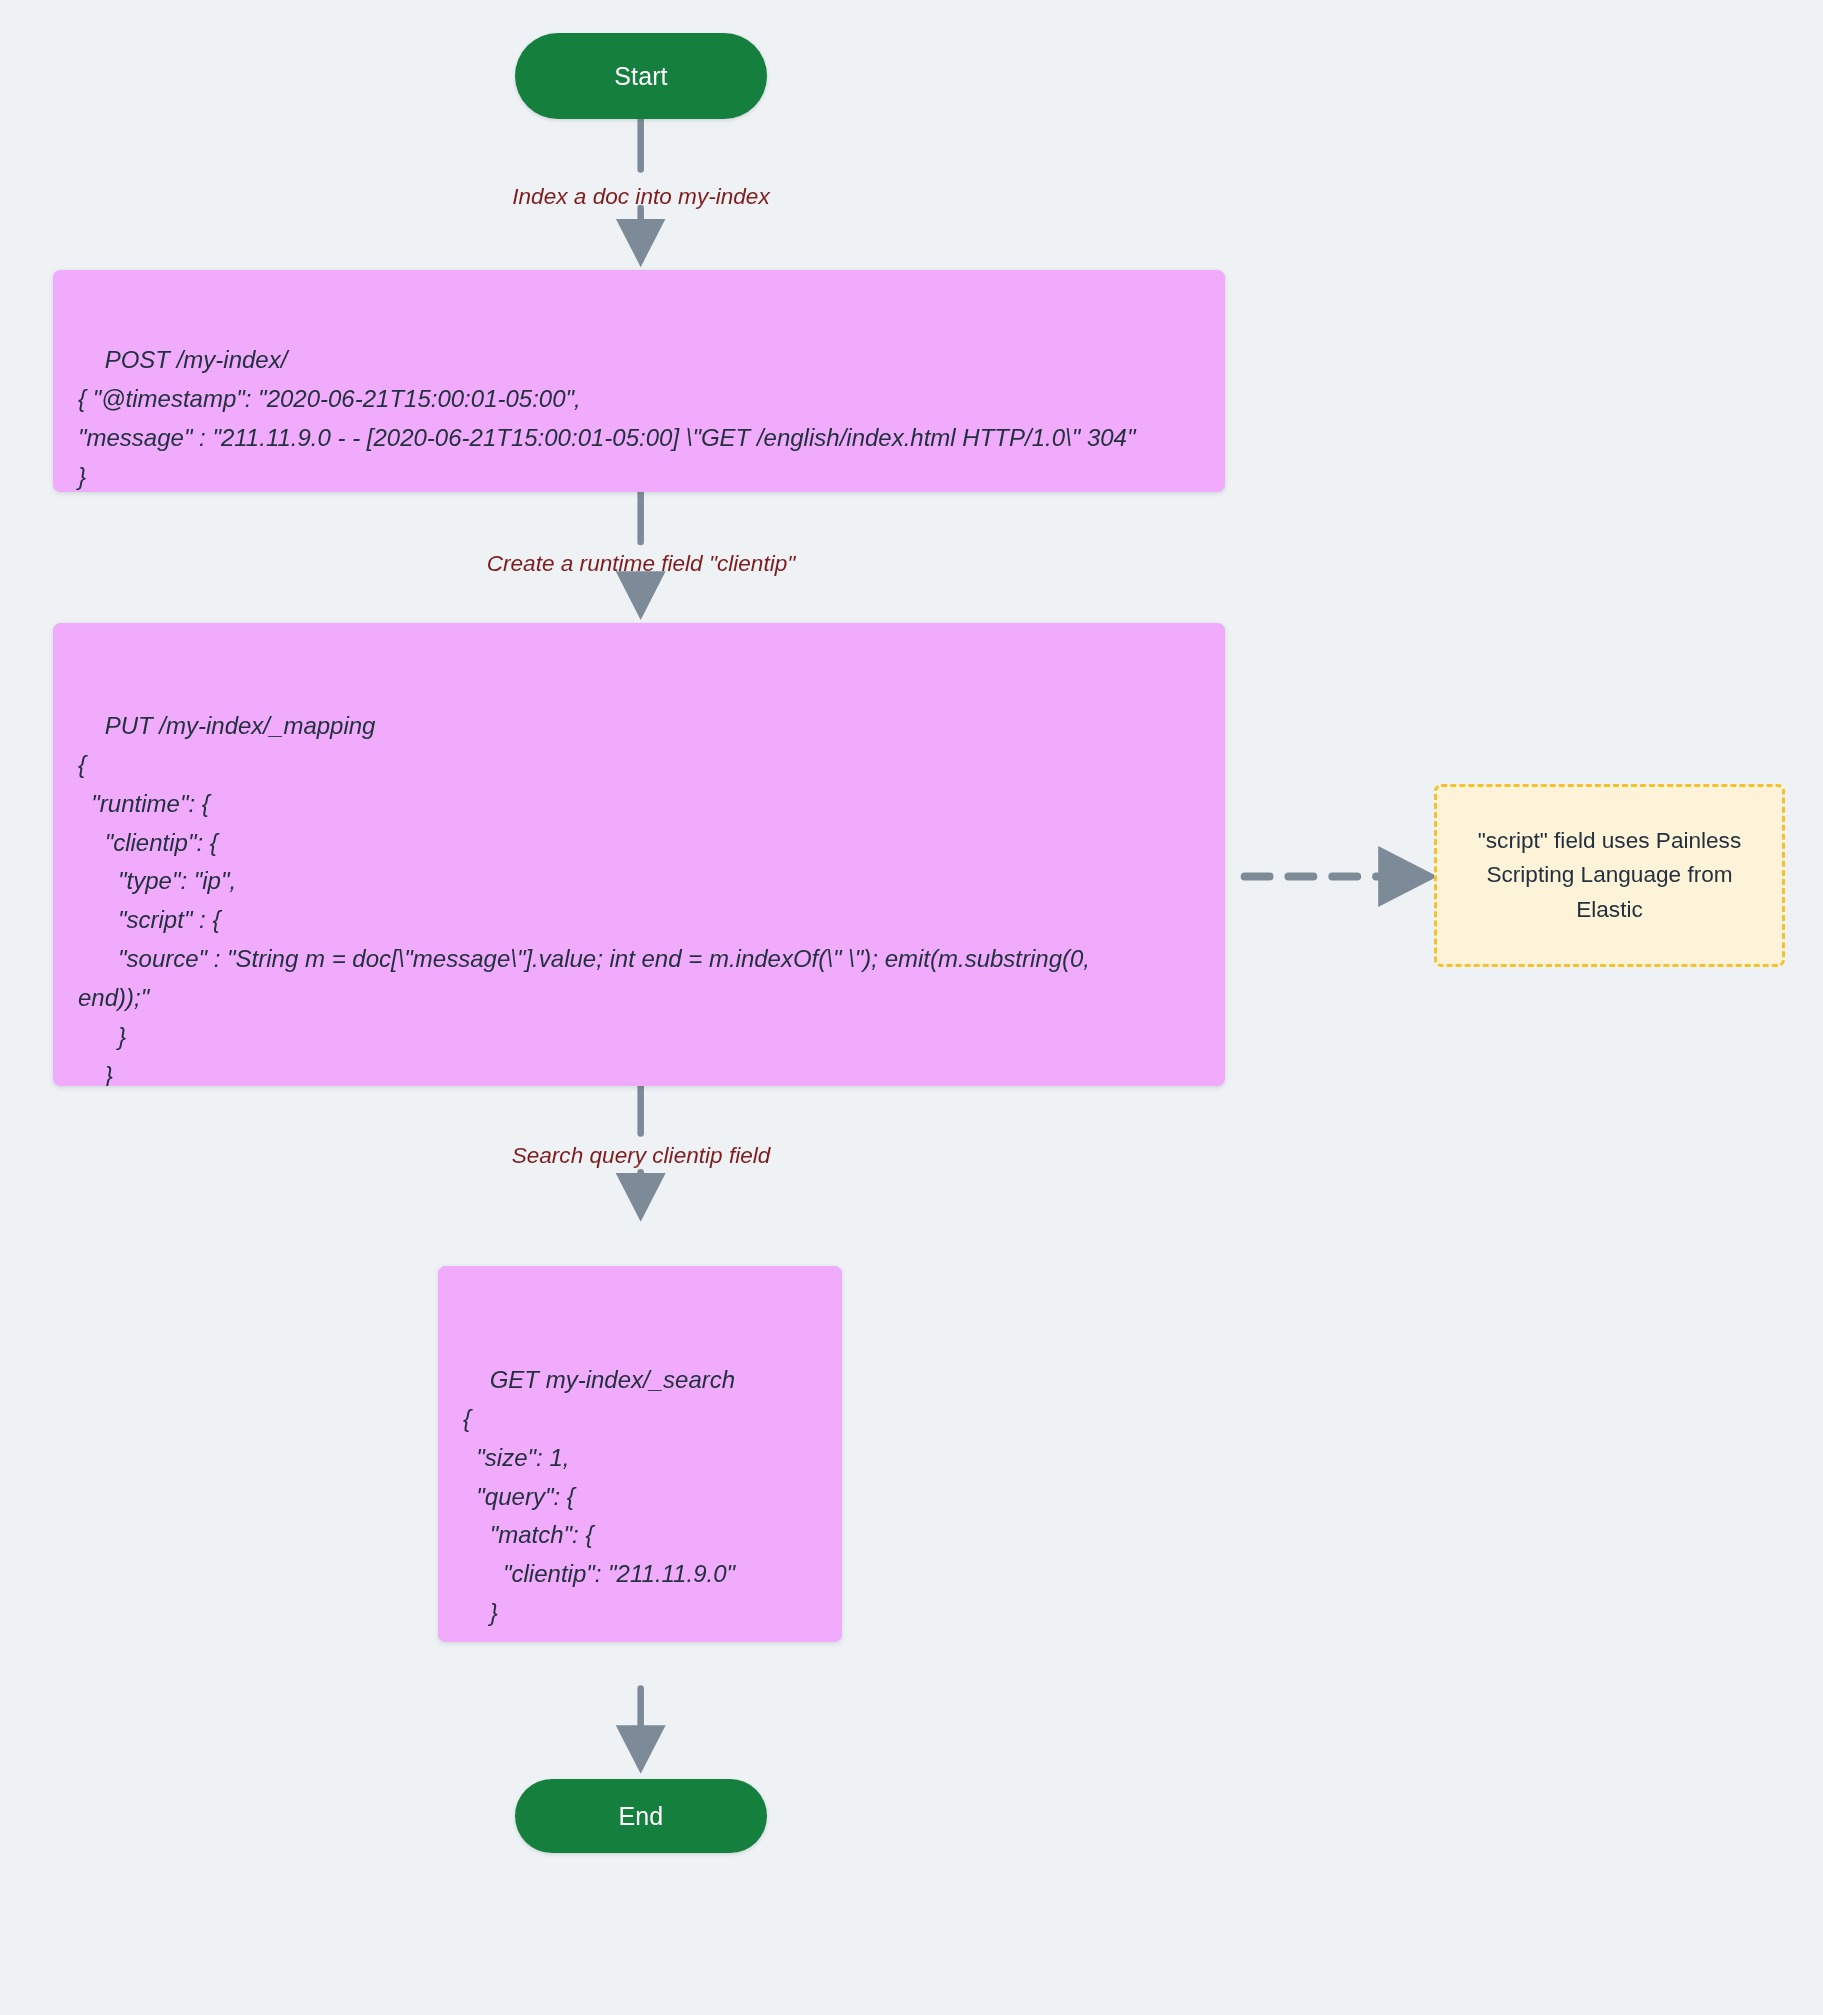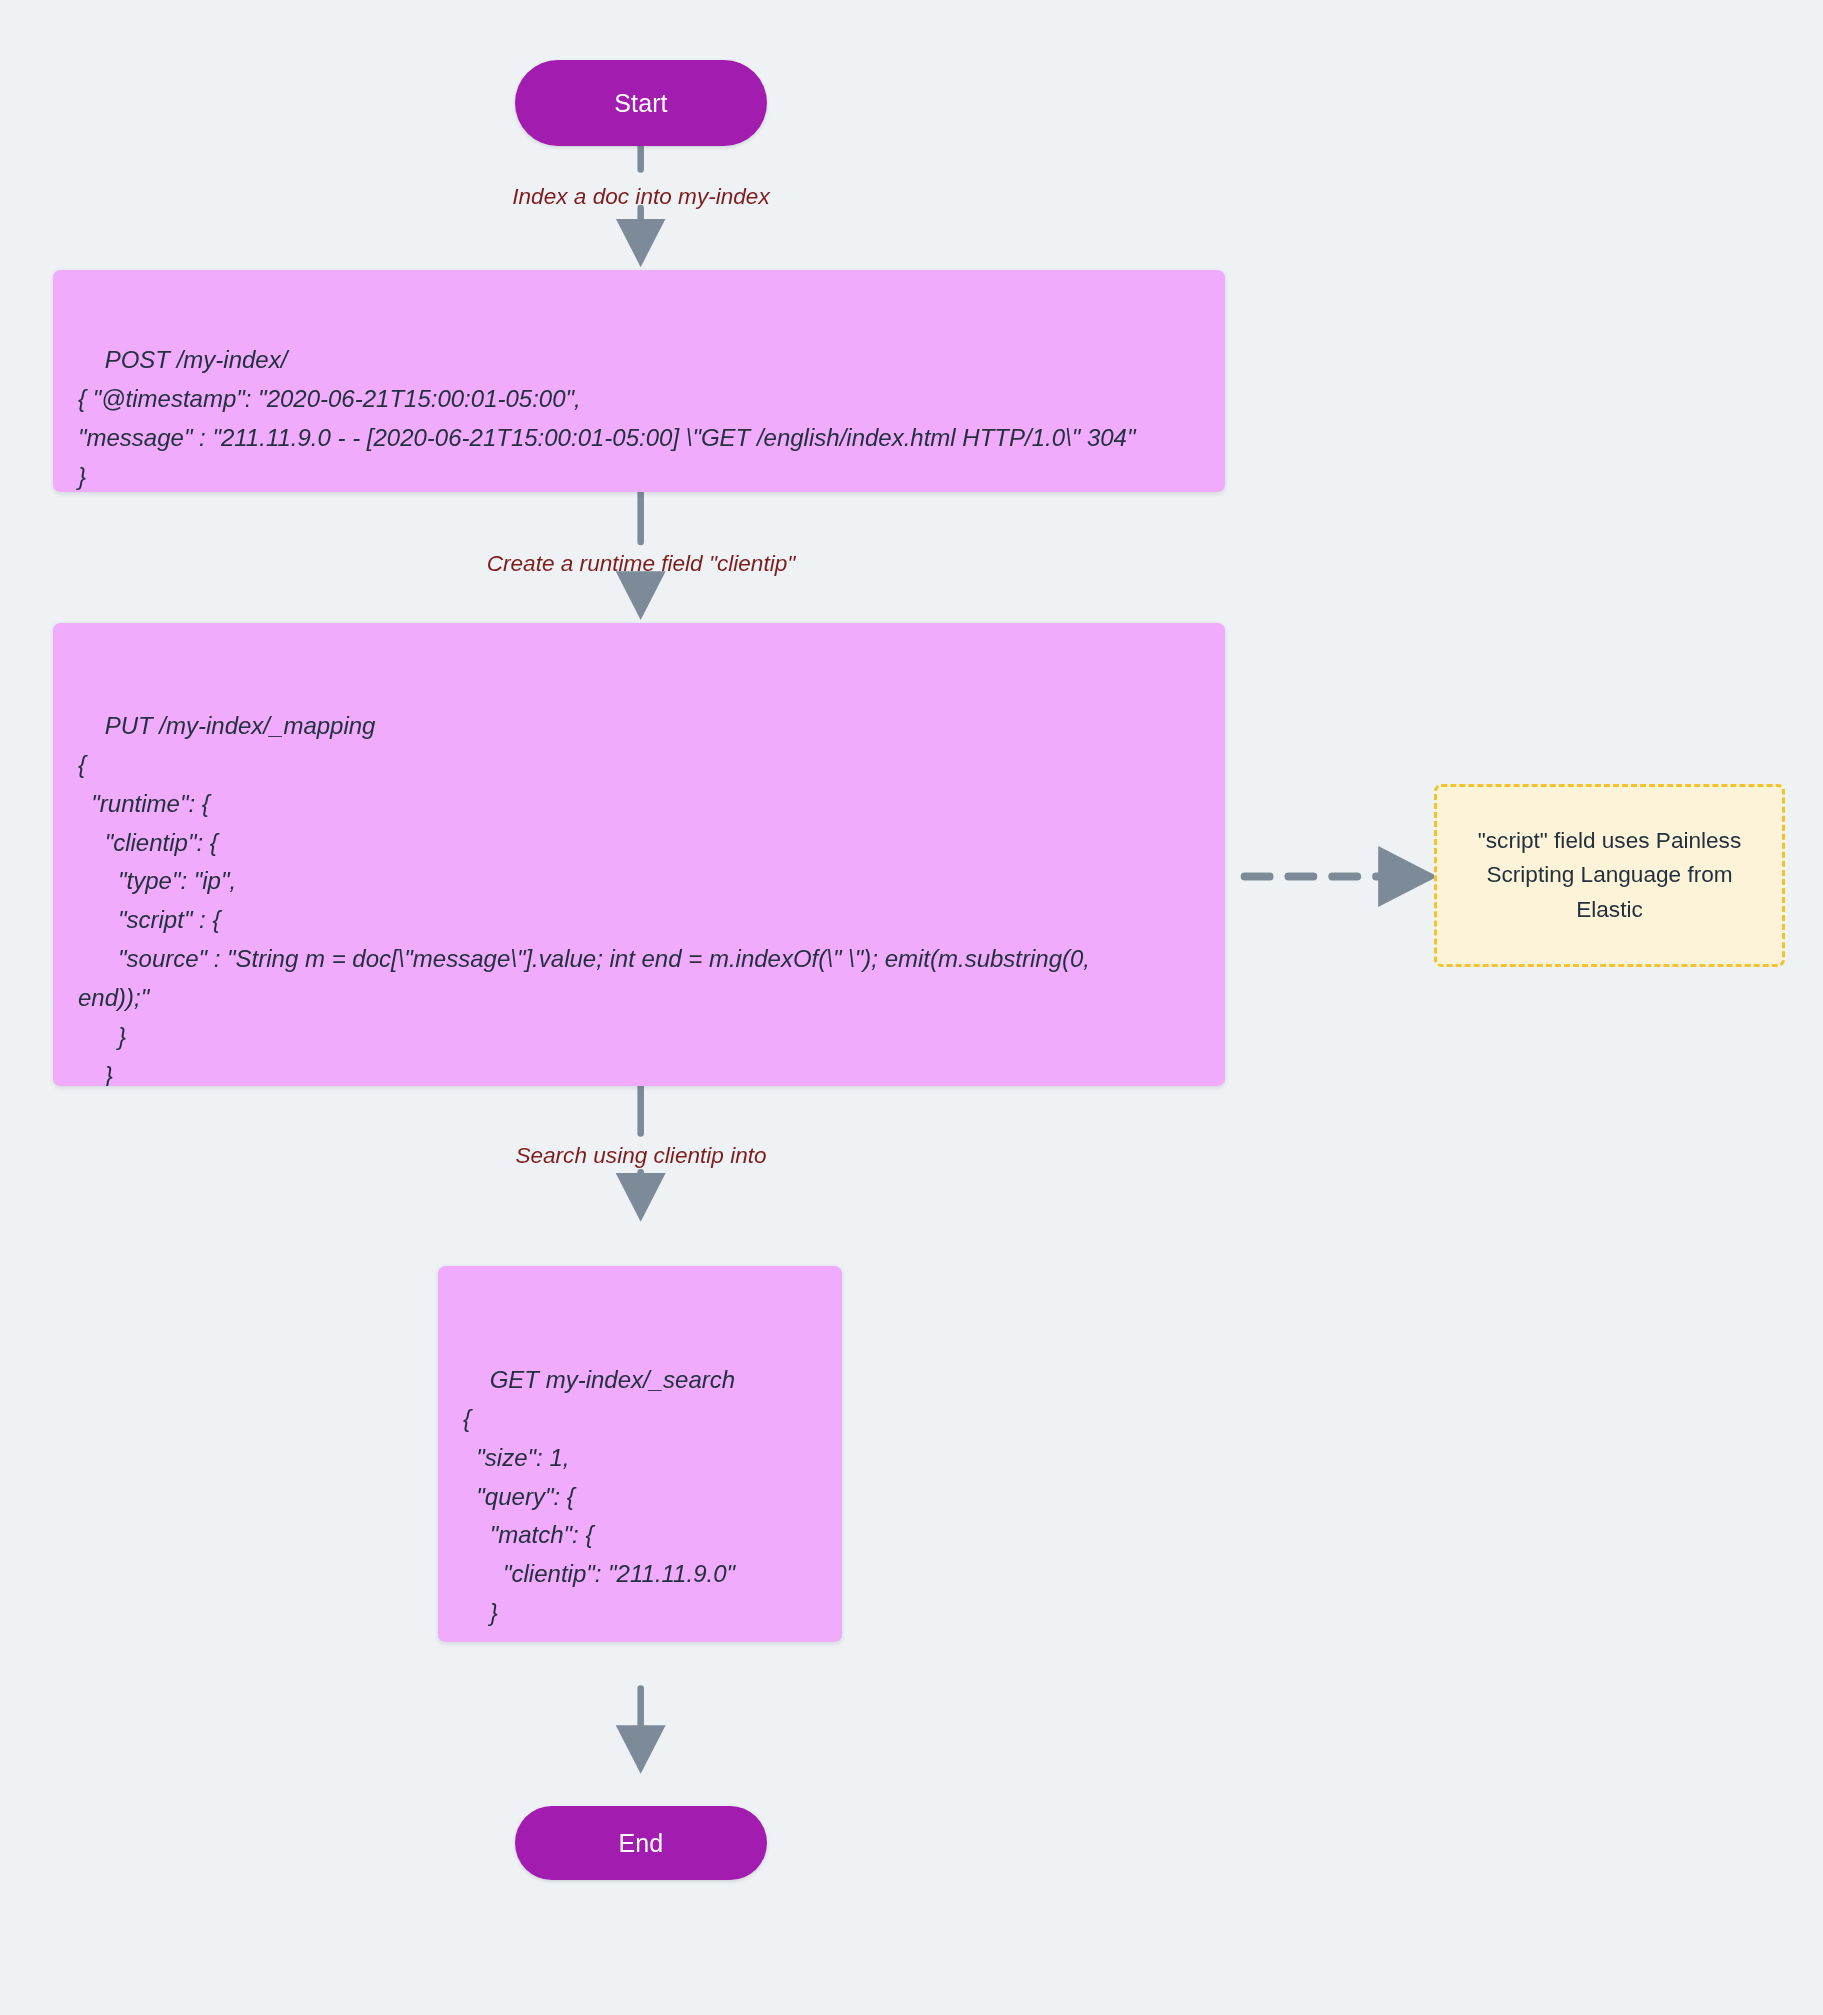--- a/index.html
+++ b/index.html
@@ -18,30 +18,29 @@
   }
 
   #canvas {
     position: absolute;
     inset: 0;
   }
 
   
   .pill {
     position: absolute;
-    background: #a21caf;
+    background: #15803d;
     color: #ffffff;
     border-radius: 730px;
     display: flex;
     align-items: center;
     justify-content: center;
     font-size: 25px;
     letter-spacing: 0.1px;
     box-shadow: 0 1.5px 3.7px rgba(35,48,61,.16);
-    margin-top: 27px;
   }
 
   
   .box {
     position: absolute;
     background: #f0abfc;
     border-radius: 7.3px;
     box-shadow: 0 1.5px 4.4px rgba(35,48,61,.13);
     padding: 32px 25px;
     font-size: 24px;
@@ -150,21 +149,21 @@
       }
     }
   }
 }</span>
   </div>
 
   <div class="note" style="left:1434px; top:784px; width:351px; height:183px;">
     <span>"script" field uses Painless Scripting Language from Elastic</span>
   </div>
 
-  <div class="edge-label" style="left:641px; top:1143px;">Search using clientip into</div>
+  <div class="edge-label" style="left:641px; top:1143px;">Search query clientip field</div>
 
   <div class="box" style="left:438px; top:1266px; width:404px; height:376px; padding:56px 25px;">
     <span>GET my-index/_search
 {
   "size": 1,
   "query": {
     "match": {
       "clientip": "211.11.9.0"
     }
   },

